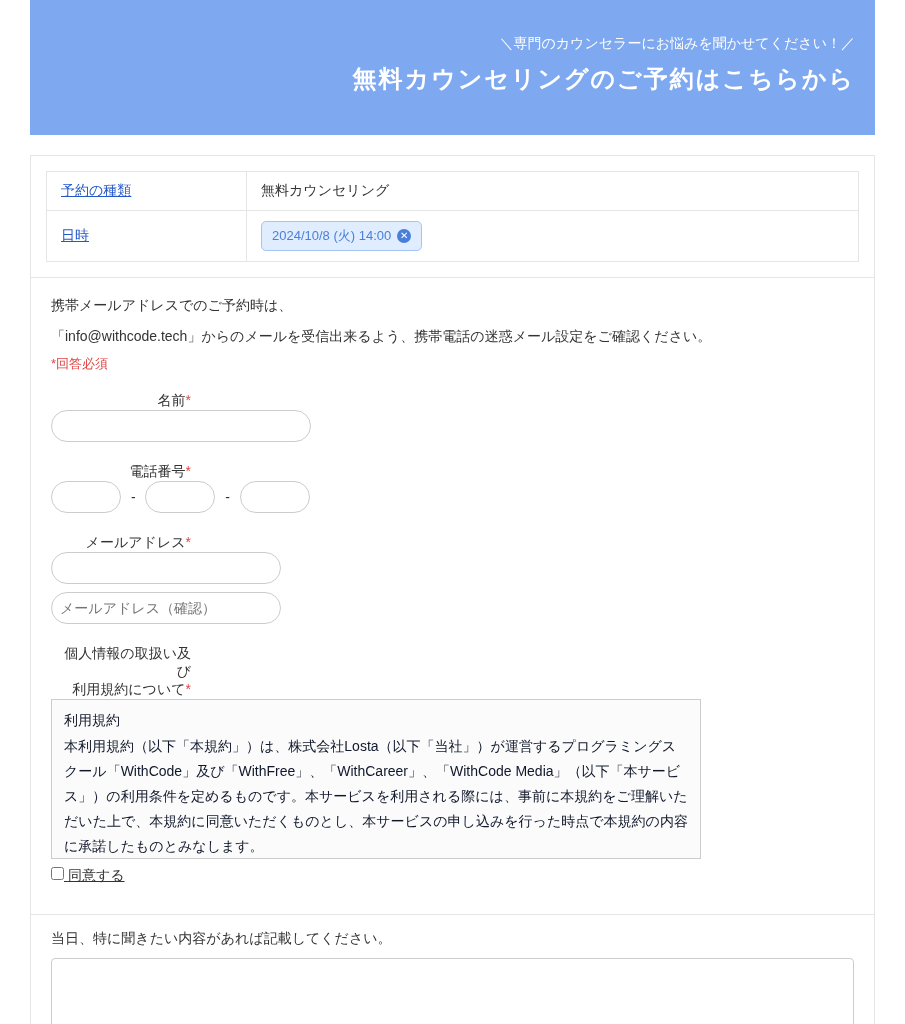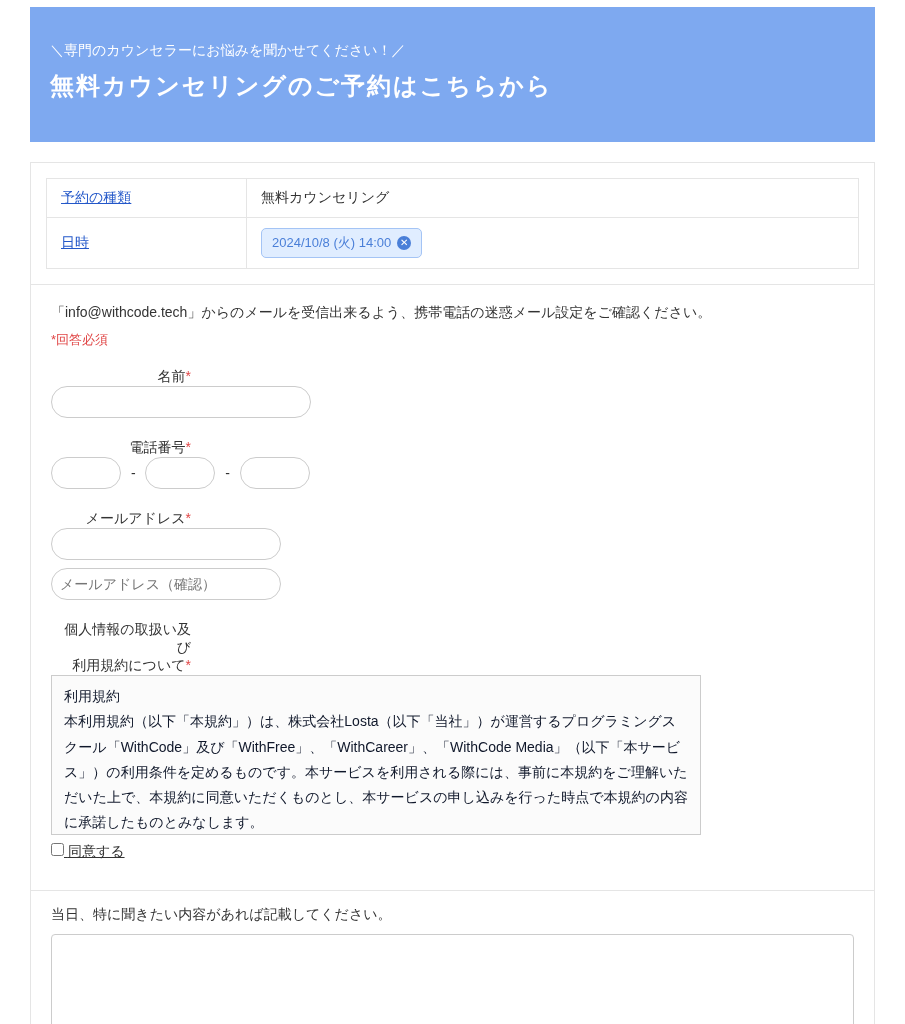--- a/index.html
+++ b/index.html
@@ -1,17 +1,17 @@
 <!DOCTYPE html>
 <html><head>
 <meta charset="utf-8">
 <style>
 * { box-sizing: border-box; margin: 0; padding: 0; }
 body { font-family: "Hiragino Kaku Gothic ProN", "メイリオ", Meiryo, sans-serif; background: #fff; color: #333; font-size: 14px; }
-.banner { background: #7ea9f0; color: #fff; text-align: left; padding: 35px 20px 40px; margin: 7px 30px; }
+.banner { background: #7ea9f0; color: #fff; text-align: right; padding: 35px 20px 40px; margin: 0 30px; }
 .banner-sub { font-size: 14px; margin-bottom: 10px; }
 .banner-title { font-size: 24px; font-weight: bold; letter-spacing: 2px; }
 .container { margin: 20px 30px; border: 1px solid #e5e5e5; padding: 0; }
 .info-table { width: calc(100% - 30px); margin: 15px; border-collapse: collapse; }
 .info-table td { border: 1px solid #e5e5e5; padding: 10px 14px; vertical-align: middle; }
 .info-table .label-cell { width: 200px; color: #2458c9; background: #fff; text-decoration: underline; }
 .date-chip { display: inline-flex; align-items: center; background: #e0edff; border: 1px solid #a4c4f5; color: #4a7fd8; padding: 5px 10px; border-radius: 5px; font-size: 13px; }
 .date-chip .x-icon { margin-left: 6px; width: 14px; height: 14px; border-radius: 50%; background: #4a7fd8; color: #fff; display: inline-flex; align-items: center; justify-content: center; font-size: 10px; line-height: 1; }
 .section { padding: 15px 20px; }
 .section.divided { border-top: 1px solid #e5e5e5; }
@@ -58,20 +58,21 @@
         <span class="date-chip">
           <span>2024/10/8 (火) 14:00</span>
           <span class="x-icon">✕</span>
         </span>
       </td>
     </tr>
   </tbody>
     </table>
 
   <div class="section divided">
+    <div class="notice">携帯メールアドレスでのご予約時は、</div>
     <div class="notice">「info@withcode.tech」からのメールを受信出来るよう、携帯電話の迷惑メール設定をご確認ください。</div>
     <div class="req-note">*回答必須</div>
 
     <div style="height:12px"></div>
 
     <div class="form-row">
       <div class="form-label">
         <span>名前</span><span class="req">*</span>
       </div>
       <div class="form-fields">

